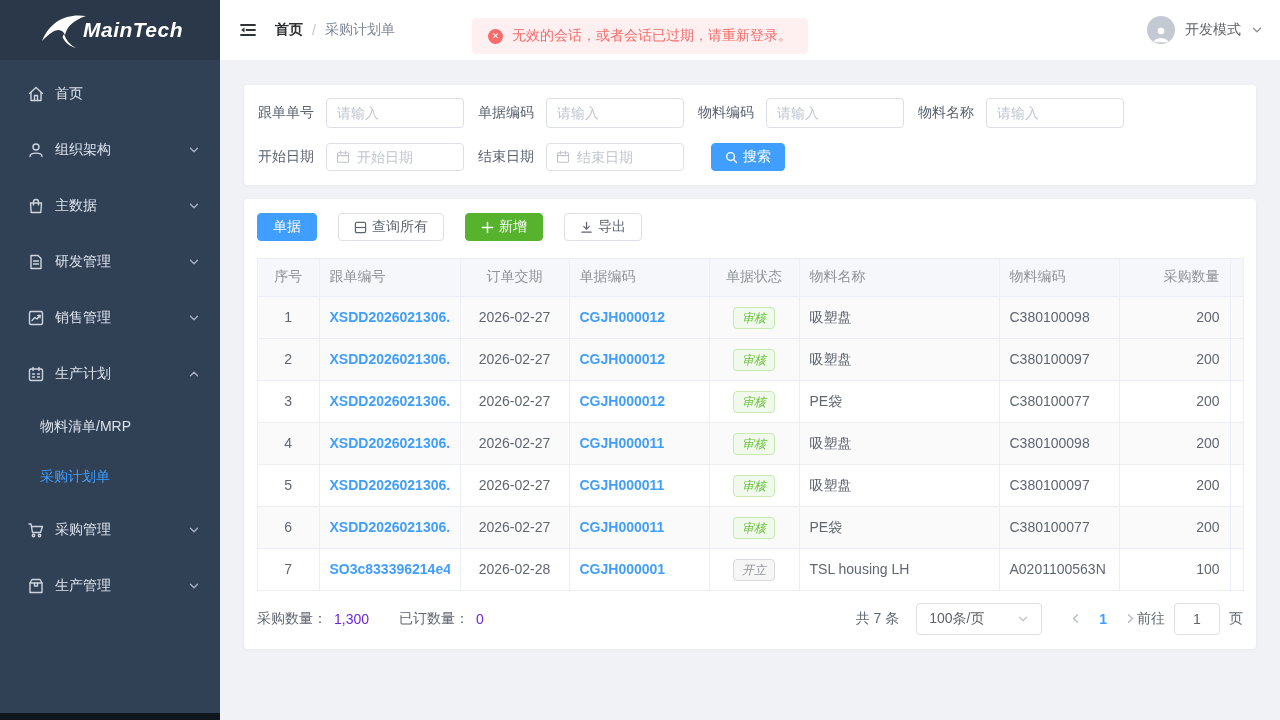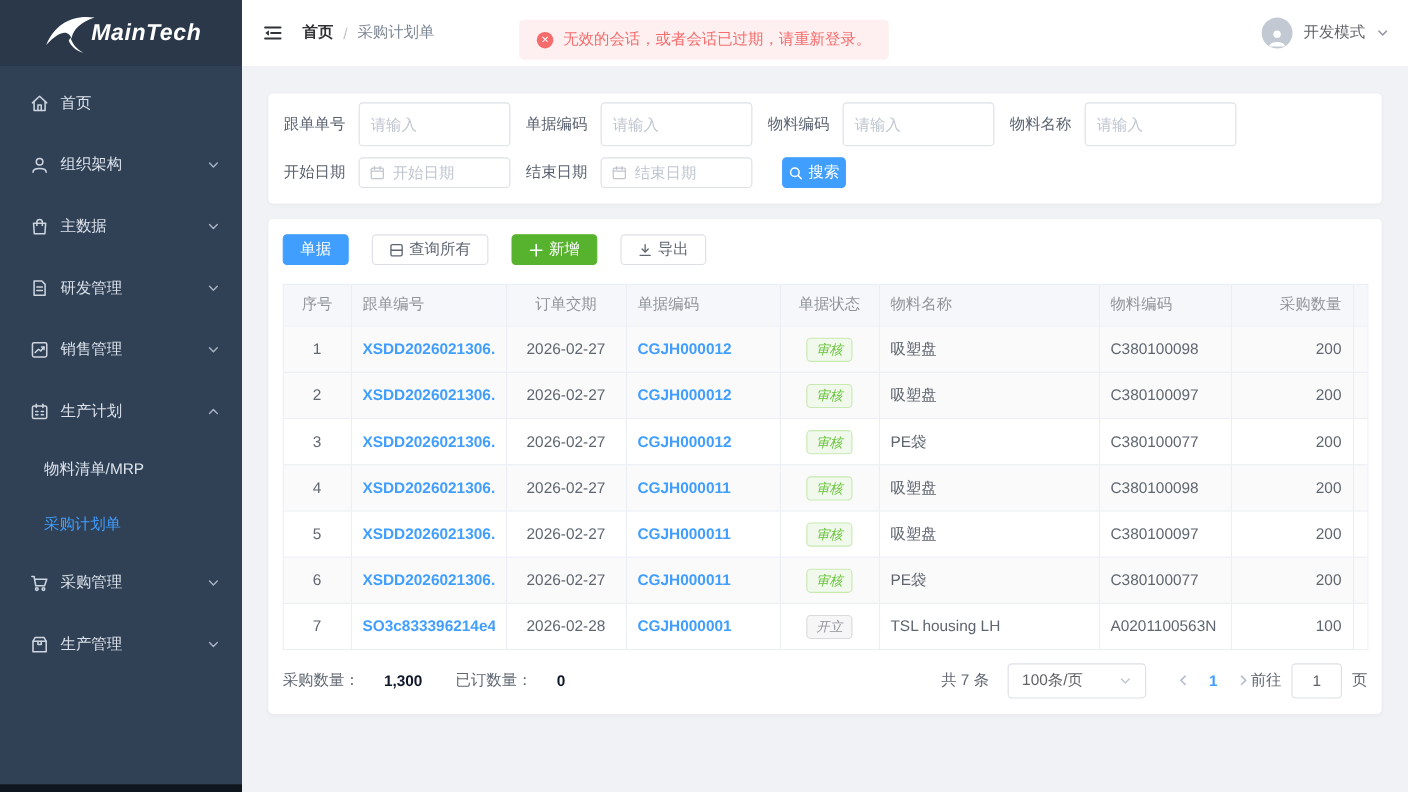--- a/index.html
+++ b/index.html
@@ -45,32 +45,32 @@
 
   .content { padding:25px 24px 0; }
   .card { background:#fff; border-radius:4px; box-shadow:0 1px 4px rgba(0,0,0,.04); }
 
   
   .filter-card { padding:14px; margin-bottom:14px; }
   .filter-row { display:flex; align-items:center; height:28px; }
   .filter-row + .filter-row { margin-top:16px; }
   .field { display:flex; align-items:center; margin-right:14px; }
   .field-label { width:56px; margin-right:12px; color:#5a6270; white-space:nowrap; }
-  .text-input { width:138px; height:40px; border:1px solid #dcdfe6; border-radius:4px; padding:0 10px; font-size:14px; color:#606266; outline:none; font-family:inherit; }
+  .text-input { width:138px; height:30px; border:1px solid #dcdfe6; border-radius:4px; padding:0 10px; font-size:14px; color:#606266; outline:none; font-family:inherit; }
   ::placeholder { color:#bfc6d0; opacity:1; }
   .date-input { width:138px; height:28px; border:1px solid #dcdfe6; border-radius:4px; display:flex; align-items:center; gap:7px; padding:0 9px; color:#c0c4cc; }
   .date-input input { border:none; outline:none; flex:1; min-width:0; font-size:14px; padding:0; background:transparent; font-family:inherit; color:#606266; }
   .date-ico { display:flex; color:#c0c4cc; }
 
   
   .btn { height:28px; border-radius:4px; border:1px solid transparent; display:inline-flex; align-items:center; justify-content:center; gap:5px; font-size:14px; cursor:pointer; font-family:inherit; background:#fff; padding:0 15px; }
   .btn-primary { background:#409eff; border-color:#409eff; color:#fff; }
   .btn-default { border-color:#dcdfe6; color:#5f6570; }
   .btn-success { background:#57b22d; border-color:#57b22d; color:#fff; }
-  .search-btn { width:58px; margin-left:13px; padding:0; }
+  .search-btn { width:74px; margin-left:13px; padding:0; }
   .btn-ico { display:flex; }
 
   
   .table-card { padding:14px 13px; }
   .toolbar { display:flex; align-items:center; margin-bottom:17px; }
   .toolbar .btn { margin-right:21px; }
   .btn-doc { width:60px; padding:0; }
 
   .table-wrap { border:1px solid #ebeef5; overflow:hidden; width:987px; }
   table { border-collapse:collapse; table-layout:fixed; width:987px; }
@@ -84,21 +84,21 @@
   .al-r { text-align:right; }
   .cell-link { color:#409eff; font-weight:bold; white-space:nowrap; display:block; overflow:hidden; text-decoration:none; cursor:pointer; }
   .badge { display:inline-block; font-size:12px; line-height:20px; padding:0 8px; border-radius:4px;font-style:italic; }
   .badge-success { color:#67c23a; background:#f0f9eb; border:1px solid #c8e9b2; }
   .badge-info { color:#909399; background:#f6f6f7; border:1px solid #d8dade; }
   .material-code { word-break:break-all; }
 
   
   .table-footer { display:flex; align-items:center; justify-content:space-between; margin-top:12px; height:32px; color:#5f6670; }
   .stats { display:flex; align-items:center; }
-  .stat-value { color:#0f172a; font-weight:bold; margin-left:22px; margin-right:30px; }
+  .stat-value { color:#6d28d9; font-weight:normal; margin-left:7px; margin-right:30px; }
   .pagination { display:flex; align-items:center; }
   .page-select { width:126px; height:32px; border:1px solid #dcdfe6; border-radius:4px; display:flex; align-items:center; justify-content:space-between; padding:0 12px; margin-left:17px; color:#606266; cursor:pointer; }
   .sel-chev { color:#c0c4cc; display:flex; }
   .page-arrow { color:#b4bccc; margin-left:27px; cursor:pointer; display:flex; }
   .page-arrow.next { margin-left:0; }
   .page-num { color:#409eff; font-weight:bold; margin:0 17px; cursor:pointer; }
   .goto-label { }
   .goto-input { width:46px; height:32px; border:1px solid #dcdfe6; border-radius:4px; text-align:center; font-size:14px; color:#606266; margin:0 9px; outline:none; font-family:inherit; }
 </style>
 </head>

